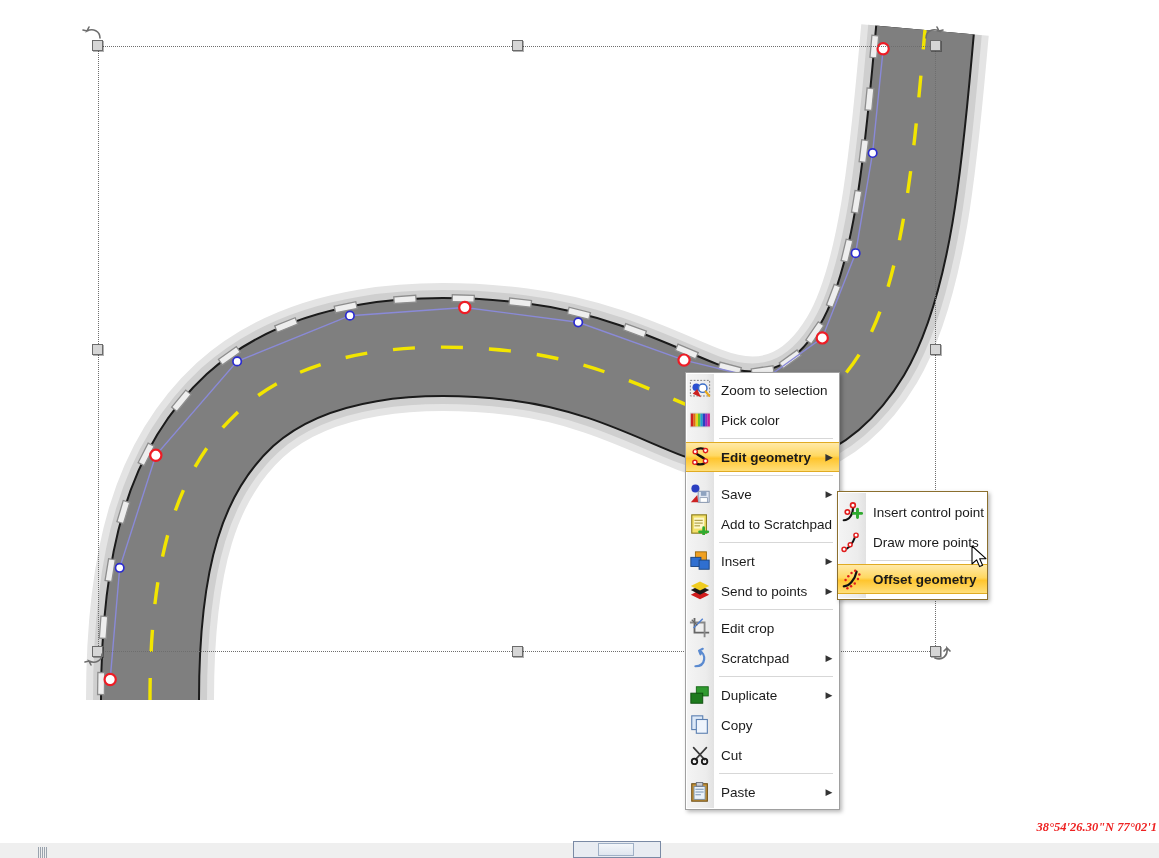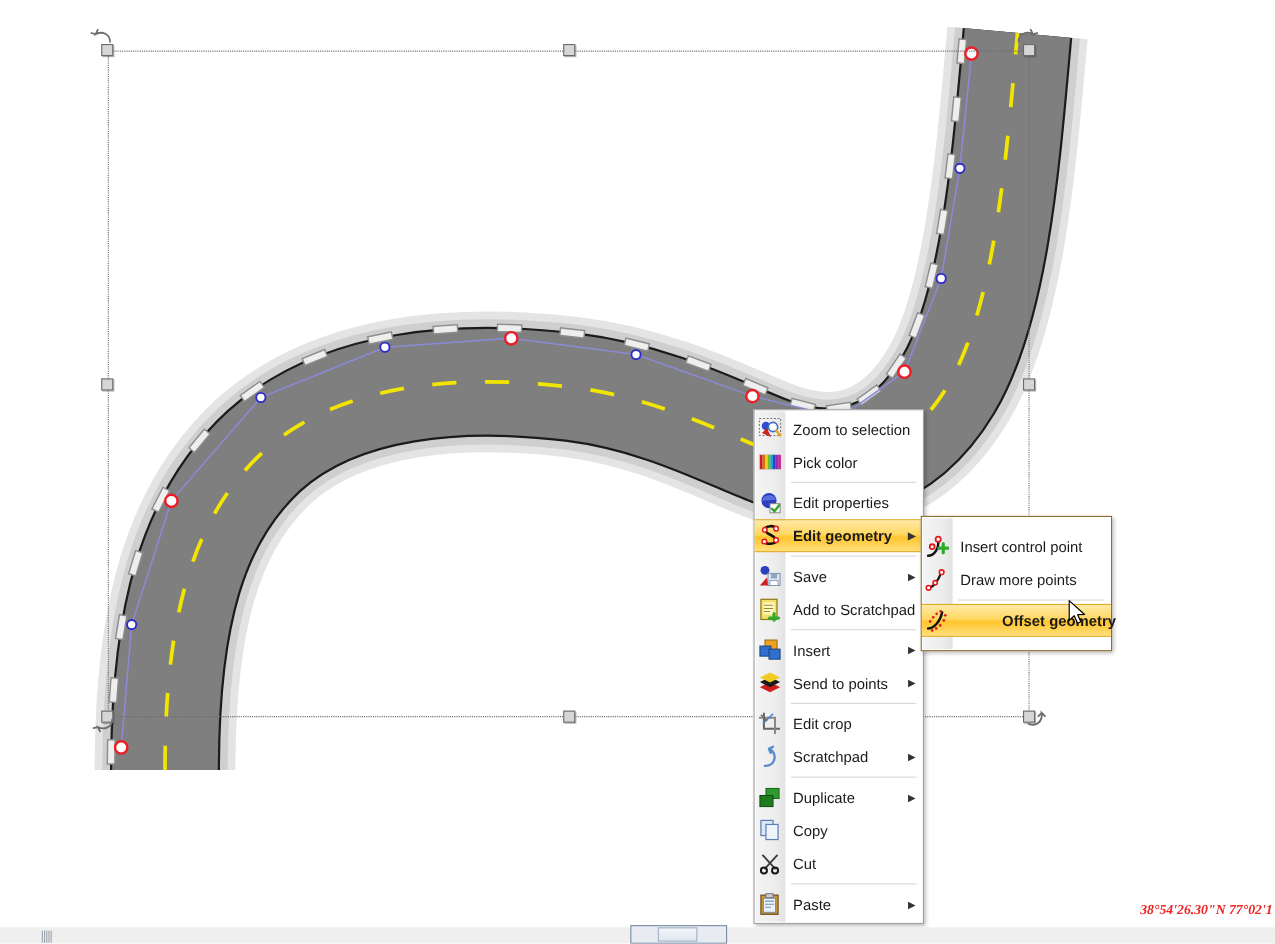--- a/index.html
+++ b/index.html
@@ -101,24 +101,24 @@
     border: 1px solid #a0a0a0;
     box-shadow: 2px 2px 4px rgba(0,0,0,0.28);
     padding: 2px 0;
     box-sizing: border-box;
   }
   #ctx-menu {
     left: 685px; top: 372px;
     width: 155px;
   }
   #sub-menu {
-    left: 837px; top: 469px;
-    width: 174px;
+    left: 837px; top: 491px;
+    width: 151px;
     border: 1px solid #8b6f2e;
-    padding: 12px 0;
+    padding: 5px 0;
   }
   .menu-gutter {
     position: absolute;
     left: 1px; top: 1px;
     width: 27px; bottom: 1px;
     background: linear-gradient(to right,#f4f4f4 0%,#ececec 70%,#e2e2e2 100%);
     pointer-events: none;
   }
   .mi {
     position: relative;
@@ -146,21 +146,21 @@
     color: #333;
     line-height: 1;
   }
   .mi.hl {
     background: linear-gradient(to bottom,#ffe9a8 0%,#ffd862 45%,#ffc52e 55%,#ffdf7a 100%);
     border-top: 1px solid #e0ab23;
     border-bottom: 1px solid #e0ab23;
     height: 28px;
     font-weight: bold;
   }
-  #sub-menu .mi.hl { border-left: none; border-right: none; gap: 38px; }
+  #sub-menu .mi.hl { border-left: none; border-right: none; }
   .sep {
     height: 1px;
     margin: 3px 6px 3px 33px;
     background: #d7d7d7;
   }
   #sub-menu .sep { margin-left: 33px; }
 
   
   #cursor {
     position: absolute;
@@ -310,32 +310,20 @@
               <rect x="12.4" y="5" width="2.6" height="14" fill="#22a0cf"></rect>
               <rect x="15" y="5" width="2.6" height="14" fill="#2b3fc0"></rect>
               <rect x="17.6" y="5" width="2.6" height="14" fill="#8b2ec4"></rect>
               <rect x="20.2" y="5" width="2.6" height="14" fill="#cf2090"></rect>
             </svg>
           </span>
           <span class="lbl">Pick color</span>
           <span class="arw"></span>
         </div>
         <div class="sep"></div>
-        <div class="mi">
-          <span class="ico">
-            <svg viewBox="0 0 24 24" width="22" height="22">
-              <circle cx="11" cy="10" r="7.5" fill="#2b3fc0"></circle>
-              <path d="M4 10 a7.5 7.5 0 0 1 14 -1" fill="#5a6fe0"></path>
-              <rect x="12" y="13" width="10" height="9" fill="#ffffff" stroke="#888" stroke-width="1"></rect>
-              <path d="M14 18 l2.4 2.6 L21 14.6" fill="none" stroke="#2faa2f" stroke-width="2.4" stroke-linecap="round" stroke-linejoin="round"></path>
-            </svg>
-          </span>
-          <span class="lbl">Edit properties</span>
-          <span class="arw"></span>
-        </div>
         <div class="mi hl">
           <span class="ico">
             <svg viewBox="0 0 24 24" width="22" height="22">
               <path d="M18 5 C18 1.6 7 1.6 7 6 C7 10.6 18 11.6 18 16.6 C18 21 6.6 21 6.6 17.4" fill="none" stroke="#111" stroke-width="2.6" stroke-linecap="round"></path>
               <circle cx="18" cy="5" r="2.3" fill="#fff" stroke="#e01c1c" stroke-width="1.5"></circle>
               <circle cx="6.8" cy="6.2" r="2.3" fill="#fff" stroke="#e01c1c" stroke-width="1.5"></circle>
               <circle cx="18" cy="16.4" r="2.3" fill="#fff" stroke="#e01c1c" stroke-width="1.5"></circle>
               <circle cx="6.4" cy="17.8" r="2.3" fill="#fff" stroke="#e01c1c" stroke-width="1.5"></circle>
             </svg>
           </span>

